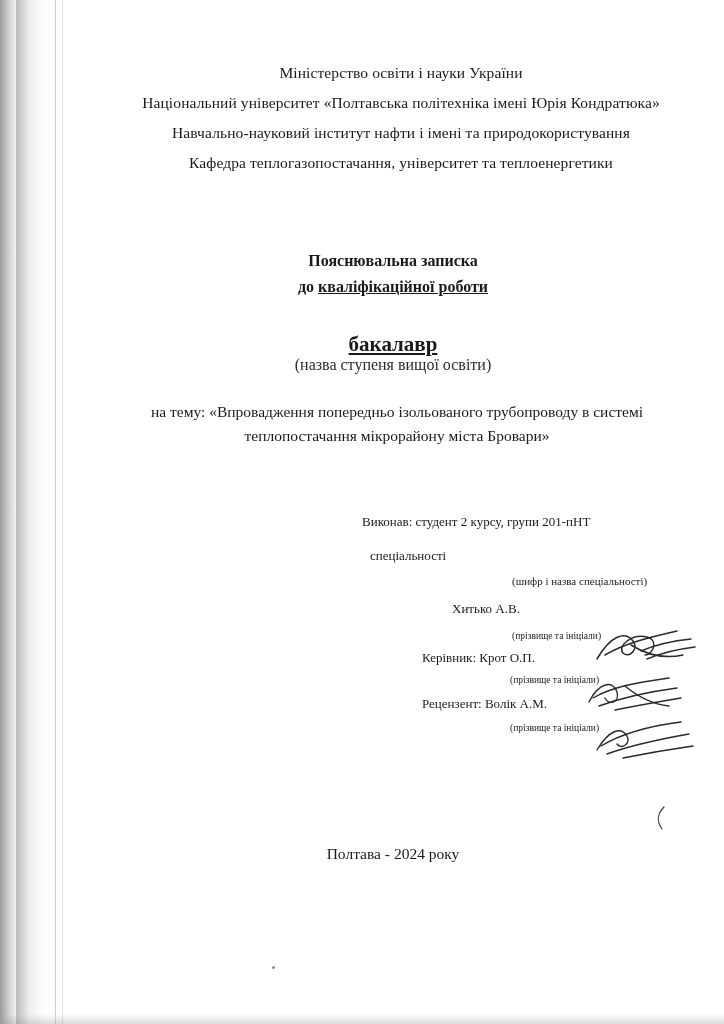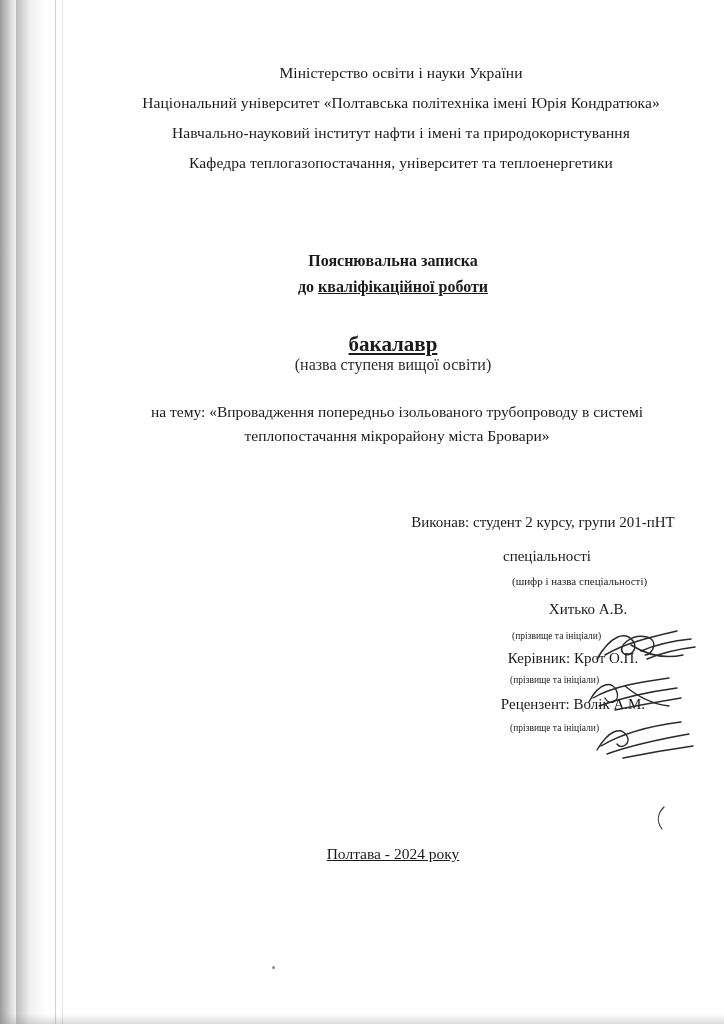--- a/index.html
+++ b/index.html
@@ -143,24 +143,23 @@
   }
 
   
   .block-author {
     position: absolute;
     left: 300px;
     top: 505px;
     width: 362px;
   }
   .block-author .row {
-    font-size: 15px;
+    font-size: 13px;
     line-height: 34px;
     white-space: nowrap;
-    text-align: center;
   }
   .indent1 { padding-left: 8px; }
   .indent2 { padding-left: 80px; }
   .indent3 { padding-left: 90px; }
   .indent4 { padding-left: 60px; }
   .indent5 { padding-left: 60px; }
   .cap-right {
     font-size: 9.5px;
     line-height: 14px;
     padding-left: 150px;
@@ -175,21 +174,20 @@
     line-height: 16px;
     padding-left: 150px;
   }
 
   .block-footer {
     position: absolute;
     left: 0;
     top: 845px;
     width: 662px;
     text-align: center;
-    text-decoration: underline;
   }
   .block-footer .f {
     font-size: 15.5px;
   }
 
   
   .sig {
     position: absolute;
     pointer-events: none;
   }

